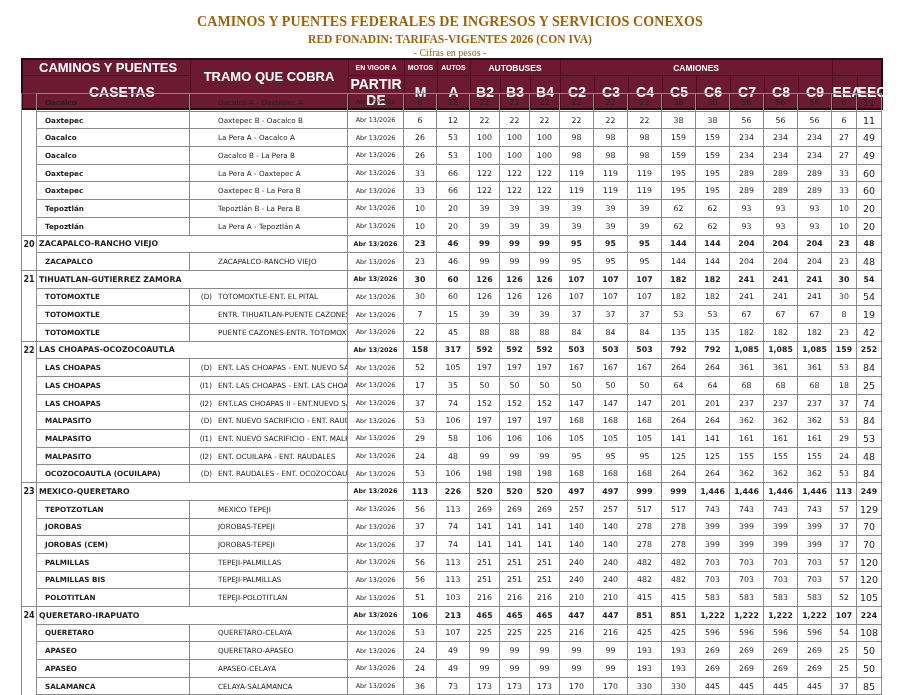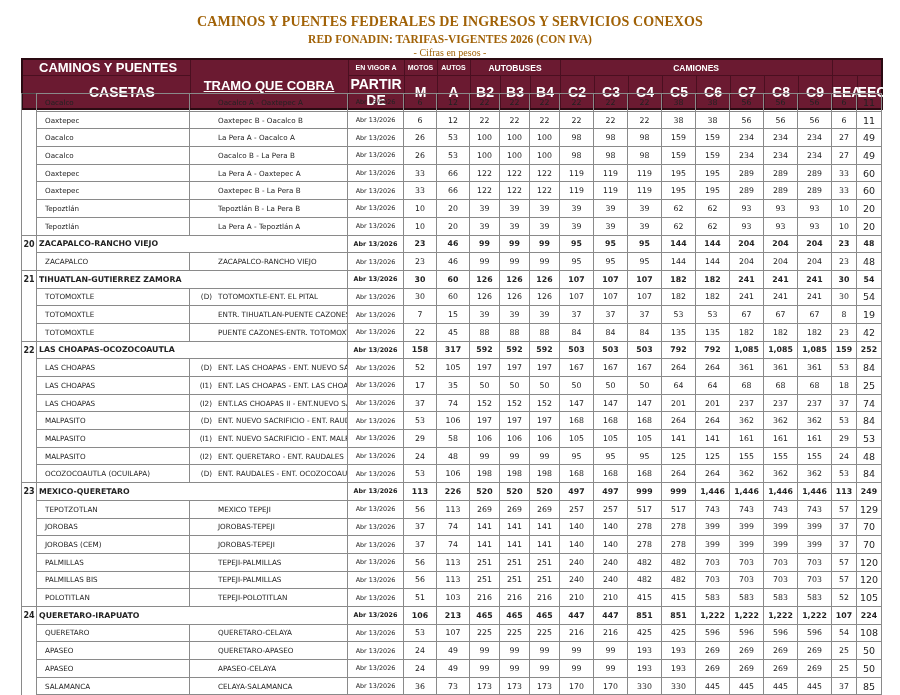--- a/index.html
+++ b/index.html
@@ -8,21 +8,21 @@
   .t1 { top:14px; font-size:14px; letter-spacing:0.1px; }
   .t2 { top:33px; font-size:11.5px; }
   .t3 { top:47px; font-size:10px; font-weight:normal; }
   table.hdr { position:absolute; left:21px; top:58px; width:861px; border-collapse:collapse; table-layout:fixed; background:#6b1a31; color:#fff; border:2px solid #2a0a12; }
   table.hdr td { font-family:"Liberation Sans", sans-serif; font-weight:bold; font-size:13px; height:14px; padding:0; text-align:center; border-left:1px solid #4a0f20; }
   table.hdr tr.r2 td { font-size:14px; border-top:1px solid #4a0f20; }
   table.hdr td.small { font-weight:bold; font-size:7px; }
   table.body { position:absolute; left:21px; top:93px; width:861px; border-collapse:collapse; table-layout:fixed; border:1px solid #555; }
   table.body td { font-family:"DejaVu Sans", sans-serif; font-size:7.2px; height:16.7px; padding:0; border:1px solid #8a8a8a; text-align:center; white-space:nowrap; overflow:hidden; color:#222; }
   table.body td.num { font-size:7.8px; }
-  table.body td.l { text-align:left; padding-left:8px; }
+  table.body td.l { text-align:left; padding-left:8px;font-weight:bold; }
   table.body td.tramo { text-align:left; }
   table.body td.date { font-size:6.4px; }
   table.body td.idx { border-top:none; border-bottom:none; font-weight:bold; font-size:8px; text-align:center; }
   table.body tr.grp td { font-weight:bold; }
   table.body tr.grp td.gname { text-align:left; padding-left:2px; font-size:7.8px; }
   table.body td.big { font-size:9.5px; }
   .dir { display:inline-block; width:22px; text-align:right; margin-right:6px; }
 </style>
 </head>
 <body>
@@ -48,21 +48,21 @@
       <col style="width:34px">
       <col style="width:34px">
       <col style="width:34px">
       <col style="width:34px">
     <col style="width:25px">
       <col style="width:25px">
   </colgroup>
   <tbody>
       <tr>
     <td style="text-align:left;padding-left:16px;">CAMINOS Y PUENTES</td>
-    <td rowspan="2" style="vertical-align:top;padding-top:18px;text-decoration:underline;">TRAMO QUE COBRA</td>
+    <td rowspan="2" style="vertical-align:top;padding-top:9px;">TRAMO QUE COBRA</td>
     <td class="small">EN VIGOR A</td>
     <td class="small">MOTOS</td>
     <td class="small">AUTOS</td>
     <td colspan="3" style="font-size:8.5px;text-align:center;">AUTOBUSES</td>
     <td colspan="8" style="font-size:8.5px;margin-top:27px;">CAMIONES</td>
     <td colspan="2"></td>
   </tr>
   <tr class="r2">
     <td style="text-align:left;padding-left:66px;">CASETAS</td>
     <td class="small">PARTIR DE</td>
@@ -521,21 +521,21 @@
         <td class="num">141</td>
         <td class="num">161</td>
         <td class="num">161</td>
         <td class="num">161</td>
         <td class="num">29</td>
         <td class="num big">53</td>
       </tr>
       <tr>
         <td class="idx"></td>
         <td class="l">MALPASITO</td>
-        <td class="tramo"><span class="dir">(I2)</span><span>ENT. QUERETARO - ENT. RAUDALES</span></td>
+        <td class="tramo"><span class="dir">(I2)</span><span>ENT. OCUILAPA - ENT. RAUDALES</span></td>
         <td class="date">Abr 13/2026</td>
         <td class="num">24</td>
         <td class="num">48</td>
         <td class="num">99</td>
         <td class="num">99</td>
         <td class="num">99</td>
         <td class="num">95</td>
         <td class="num">95</td>
         <td class="num">95</td>
         <td class="num">125</td>

